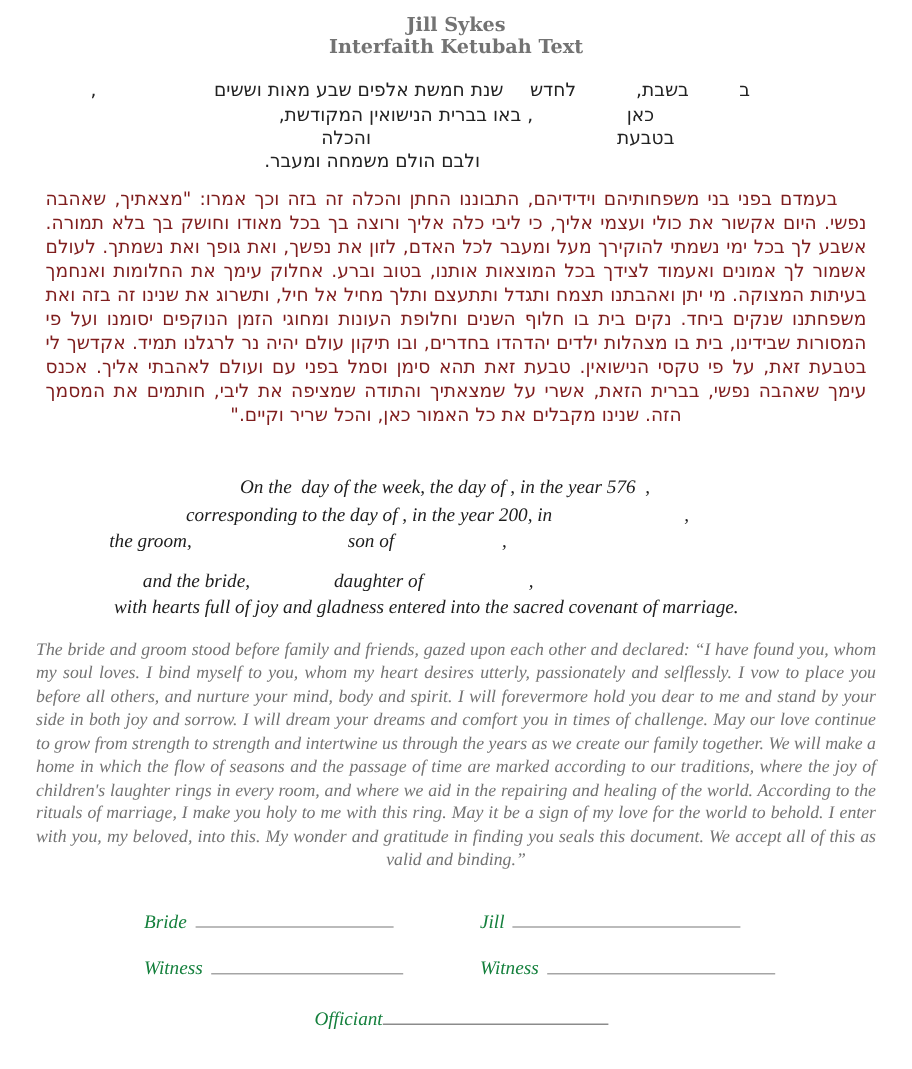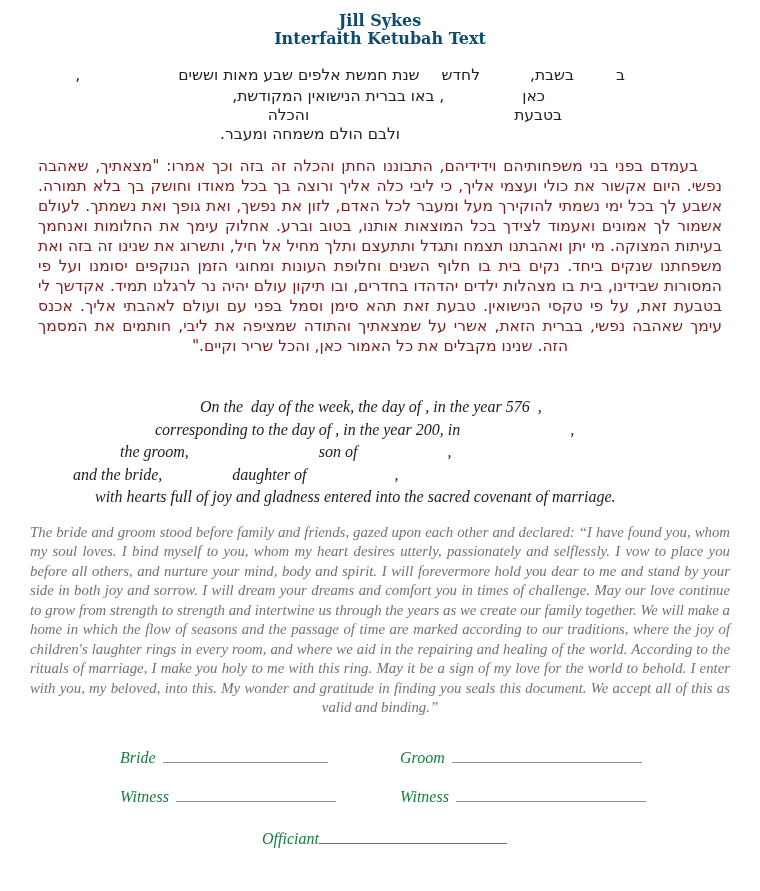--- a/index.html
+++ b/index.html
@@ -8,21 +8,21 @@
     width:760px; height:891px;
     background:#ffffff;
     color:#1e1e1e;
     overflow:hidden;
     font-family:"Liberation Serif", serif;
   }
   
   .title-block { padding-top:12px; text-align:center; }
   .title-line {
     font-family:"DejaVu Serif", serif;
-    font-weight:bold; font-size:16px; line-height:18px; color:#0c4a6e;
+    font-weight:bold; font-size:16px; line-height:18px; color:#737373;
   }
   
   .hebrew-header { position:relative; height:80px; margin-top:18px;
     font-family:"DejaVu Sans", sans-serif; font-size:15.5px; color:#222; }
   .hl { position:absolute; display:flex; direction:rtl; align-items:baseline; white-space:nowrap; }
   .hl1 { top:0;    right:135px; }
   .hl2 { top:21px; right:215px; }
   .hl3 { top:40px; right:198px; }
   .hl4 { top:59px; right:360px; }
   .gap { display:inline-block; flex:0 0 auto; height:1px; }
@@ -38,22 +38,22 @@
     text-indent:24px;
     font-family:"DejaVu Sans", sans-serif;
     font-size:15.5px; line-height:20px; color:#7f1d1d;
   }
   
   .date-block { margin-top:20px; font-style:italic; font-size:16px;
     line-height:22.5px; color:#1c1c1c; }
   .dl { display:flex; align-items:baseline; white-space:pre-wrap; }
   .dl1 { padding-left:200px; }
   .dl2 { padding-left:155px; }
-  .dl3 { padding-left:120px; }
-  .dl4 { padding-left:73px; }
+  .dl3 { padding-left:91px; }
+  .dl4 { padding-left:119px;margin-top:10px; }
   .dl5 { padding-left:95px; }
   
   .eng-para {
     margin:14px 30px 0 30px;
     min-height:202px;
     font-style:italic; font-size:14.8px; line-height:19.5px;
     text-align:justify; text-align-last:center; color:#737373;
   }
   
   .sig-block { margin-top:24px; font-style:italic; font-size:16px; color:#15803d; }
@@ -136,21 +136,21 @@
   </div>
 
   <div class="eng-para">The bride and groom stood before family and friends, gazed upon each other and declared: “I have found you, whom my soul loves. I bind myself to you, whom my heart desires utterly, passionately and selflessly. I vow to place you before all others, and nurture your mind, body and spirit. I will forevermore hold you dear to me and stand by your side in both joy and sorrow. I will dream your dreams and comfort you in times of challenge. May our love continue to grow from strength to strength and intertwine us through the years as we create our family together. We will make a home in which the flow of seasons and the passage of time are marked according to our traditions, where the joy of children's laughter rings in every room, and where we aid in the repairing and healing of the world. According to the rituals of marriage, I make you holy to me with this ring. May it be a sign of my love for the world to behold. I enter with you, my beloved, into this. My wonder and gratitude in finding you seals this document. We accept all of this as valid and binding.”</div>
 
   <div class="sig-block">
     <div class="sig-row">
       <span class="sig-group sig-left">
         <span>Bride</span><span class="sig-line w165"></span>
       </span>
       <span class="sig-group sig-right">
-        <span>Groom</span><span class="sig-line w190"></span>
+        <span>Jill</span><span class="sig-line w190"></span>
       </span>
     </div>
     <div class="sig-row">
       <span class="sig-group sig-left">
         <span>Witness</span><span class="sig-line w160"></span>
       </span>
       <span class="sig-group sig-right">
         <span>Witness</span><span class="sig-line w190"></span>
       </span>
     </div>

